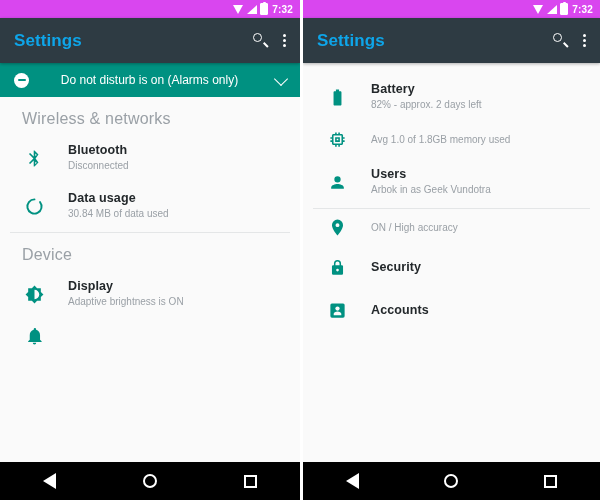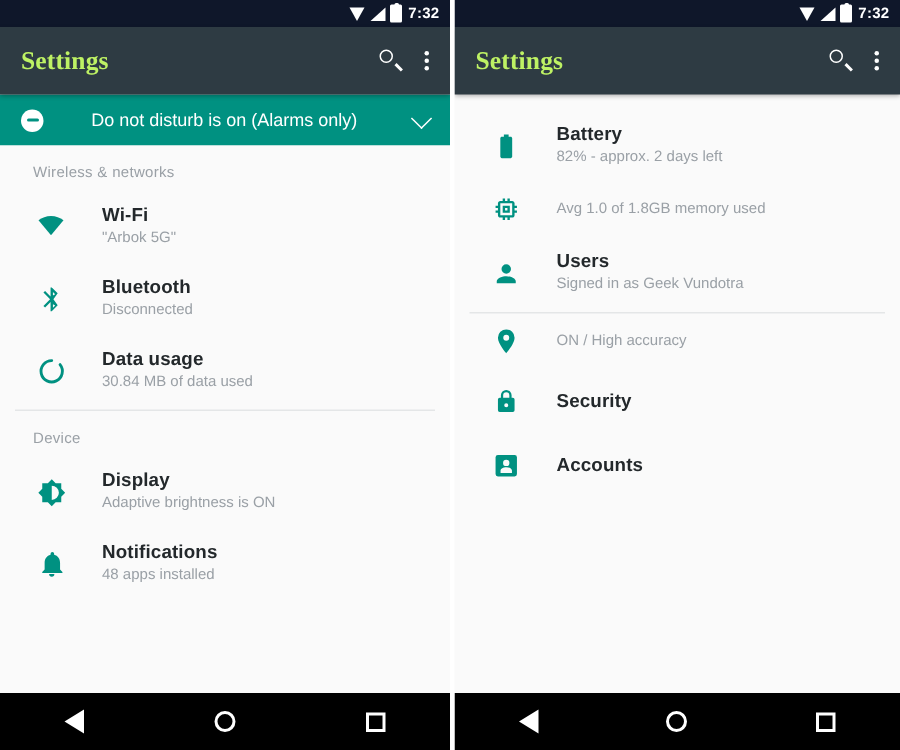--- a/index.html
+++ b/index.html
@@ -9,51 +9,51 @@
     font-family:"Liberation Sans", sans-serif;
     overflow:hidden;
   }
   .stage{position:relative;width:600px;height:500px;display:flex;background:#fff;}
 
   .phone{position:relative;width:297px;height:500px;background:#fafafa;overflow:hidden;display:flex;flex-direction:column;}
   .phone.left{width:300px;}
   .gap{width:3px;height:500px;background:#ffffff;}
 
   
-  .statusbar{height:18px;background:#0f172a;display:flex;align-items:center;justify-content:flex-end;padding:0 7px;flex:0 0 auto;}
+  .statusbar{height:18px;background:#d946ef;display:flex;align-items:center;justify-content:flex-end;padding:0 7px;flex:0 0 auto;}
   .sb-icons{display:flex;align-items:center;gap:3px;}
   .sb-time{color:#ffffff;font-size:10px;font-weight:bold;margin-left:4px;letter-spacing:.2px;}
   .ic-wifi{width:11px;height:9px;position:relative;}
   .ic-wifi:before{content:"";position:absolute;left:0;top:0;border-left:5.5px solid transparent;border-right:5.5px solid transparent;border-top:9px solid #ffffff;}
   .ic-sig{width:10px;height:9px;position:relative;}
   .ic-sig:before{content:"";position:absolute;right:0;bottom:0;width:0;height:0;border-left:10px solid transparent;border-bottom:9px solid #ffffff;}
   .ic-bat{width:6px;height:10px;border:1.5px solid #ffffff;background:#ffffff;position:relative;border-radius:1px;}
   .ic-bat:before{content:"";position:absolute;left:1.5px;top:-2.5px;width:3px;height:2px;background:#ffffff;border-radius:1px;}
 
   
   .toolbar{height:45px;background:#2e3b43;display:flex;align-items:center;padding:0 14px;flex:0 0 auto;position:relative;z-index:5;
            box-shadow:0 1px 3px rgba(0,0,0,.30);}
-  .toolbar .title{color:#bef264;font-size:17px;font-weight:bold;letter-spacing:.1px;flex:1;font-family:Liberation Serif, serif;}
+  .toolbar .title{color:#0ea5e9;font-size:17px;font-weight:bold;letter-spacing:.1px;flex:1;}
   .tb-act{display:flex;align-items:center;gap:14px;}
   .ic-search{width:15px;height:15px;position:relative;}
   .ic-search:before{content:"";position:absolute;left:0;top:0;width:9px;height:9px;border:1.8px solid #fff;border-radius:50%;box-sizing:border-box;}
   .ic-search:after{content:"";position:absolute;right:0px;bottom:0px;width:6px;height:1.8px;background:#fff;transform:rotate(45deg);transform-origin:right center;}
   .ic-dots{width:4px;display:flex;flex-direction:column;gap:2px;align-items:center;}
   .ic-dots i{width:3px;height:3px;background:#fff;border-radius:50%;display:block;}
 
   
   .dnd{background:#009181;height:34px;display:flex;align-items:center;padding:0 14px;flex:0 0 auto;}
   .dnd-ic{width:15px;height:15px;border-radius:50%;background:#ffffff;position:relative;flex:0 0 auto;}
   .dnd-ic:after{content:"";position:absolute;left:3.5px;top:6.7px;width:8px;height:1.8px;background:#009181;border-radius:1px;}
   .dnd-txt{color:#ffffff;font-size:12px;flex:1;text-align:center;padding-right:6px;}
   .ic-chev{width:9px;height:9px;border-right:1.7px solid #ffffff;border-bottom:1.7px solid #ffffff;transform:rotate(45deg);margin-bottom:3px;flex:0 0 auto;}
 
   
   .list{flex:1 1 auto;background:#fafafa;position:relative;overflow:hidden;}
-  .sec-head{font-size:10px;color:#9aa0a6;padding:13px 0 6px 22px;letter-spacing:.2px;}
+  .sec-head{font-size:16px;color:#9aa0a6;padding:13px 0 6px 22px;letter-spacing:.2px;}
   .divider{height:1px;background:#e4e6e7;margin:2px 10px 0 10px;}
   .row{display:flex;align-items:center;padding:9px 14px 9px 22px;min-height:34px;box-sizing:border-box;}
   .row .ic{width:24px;flex:0 0 24px;display:flex;align-items:center;justify-content:center;margin-right:22px;}
   .row .txt{display:flex;flex-direction:column;justify-content:center;}
   .row .t1{font-size:12.5px;color:#23282b;font-weight:bold;line-height:15px;letter-spacing:.1px;}
   .row .t2{font-size:10px;color:#9aa0a6;line-height:14px;margin-top:1px;}
   .row.single{padding-top:12px;padding-bottom:12px;}
 
   
   .tealfill{fill:#009181;}
@@ -101,31 +101,20 @@
     <div class="dnd">
       <span class="dnd-ic"></span>
       <span class="dnd-txt">Do not disturb is on (Alarms only)</span>
       <span class="ic-chev"></span>
     </div>
 
     <div class="list">
 
       <div class="sec-head">Wireless &amp; networks</div>
 
-      <div class="row">
-        <span class="ic">
-          <svg width="20" height="20" viewBox="0 0 24 24">
-              <path class="tealfill" d="M12 19l10-12c-2.7-2.2-6.2-3.5-10-3.5S4.7 4.8 2 7l10 12z"></path>
-            </svg>
-        </span>
-        <span class="txt">
-          <span class="t1">Wi-Fi</span>
-          <span class="t2">"Arbok 5G"</span>
-        </span>
-      </div>
 
       <div class="row">
         <span class="ic">
           <svg width="19" height="19" viewBox="0 0 24 24">
               <path class="tealfill" d="M17 7L12 2h-1v7.6L6.4 5 5 6.4l5.6 5.6L5 17.6 6.4 19 11 14.4V22h1l5-5-3.6-5L17 7zm-4 1.8V5.8l1.9 1.9L13 8.8zm1.9 8.5L13 19.2v-3l1.9 1.1z"></path>
             </svg>
         </span>
         <span class="txt">
           <span class="t1">Bluetooth</span>
           <span class="t2">Disconnected</span>
@@ -158,24 +147,20 @@
           <span class="t1">Display</span>
           <span class="t2">Adaptive brightness is ON</span>
         </span>
       </div>
 
       <div class="row">
         <span class="ic">
           <svg width="19" height="19" viewBox="0 0 24 24">
               <path class="tealfill" d="M12 22a2.2 2.2 0 0 0 2.2-2.2H9.8A2.2 2.2 0 0 0 12 22zm7-6v-5.5c0-3.4-1.8-6.2-5-6.9V2.8a1.5 1.5 0 1 0-3 0v.8c-3.2.7-5 3.5-5 6.9V16l-2 2v1h17v-1l-2-2z"></path>
             </svg>
-        </span>
-        <span class="txt">
-          <span class="t1">Notifications</span>
-          <span class="t2">48 apps installed</span>
         </span>
       </div>
 
     </div>
 
     <div class="navbar">
       <span class="nv-back"></span>
       <span class="nv-home"></span>
       <span class="nv-rec"></span>
     </div>
@@ -237,21 +222,21 @@
       </div>
 
       <div class="row">
         <span class="ic">
           <svg width="19" height="19" viewBox="0 0 24 24">
               <path class="tealfill" d="M12 12a4 4 0 1 0 0-8 4 4 0 0 0 0 8zm0 2c-3 0-8 1.5-8 4.4V20h16v-1.6c0-2.9-5-4.4-8-4.4z"></path>
             </svg>
         </span>
         <span class="txt">
           <span class="t1">Users</span>
-          <span class="t2">Signed in as Geek Vundotra</span>
+          <span class="t2">Arbok in as Geek Vundotra</span>
         </span>
       </div>
 
 
       <div class="divider"></div>
 
       <div class="row">
         <span class="ic">
           <svg width="19" height="19" viewBox="0 0 24 24">
               <path class="tealfill" d="M12 2a7 7 0 0 0-7 7c0 5.2 7 13 7 13s7-7.8 7-13a7 7 0 0 0-7-7zm0 9.5A2.5 2.5 0 1 1 12 6.5a2.5 2.5 0 0 1 0 5z"></path>

